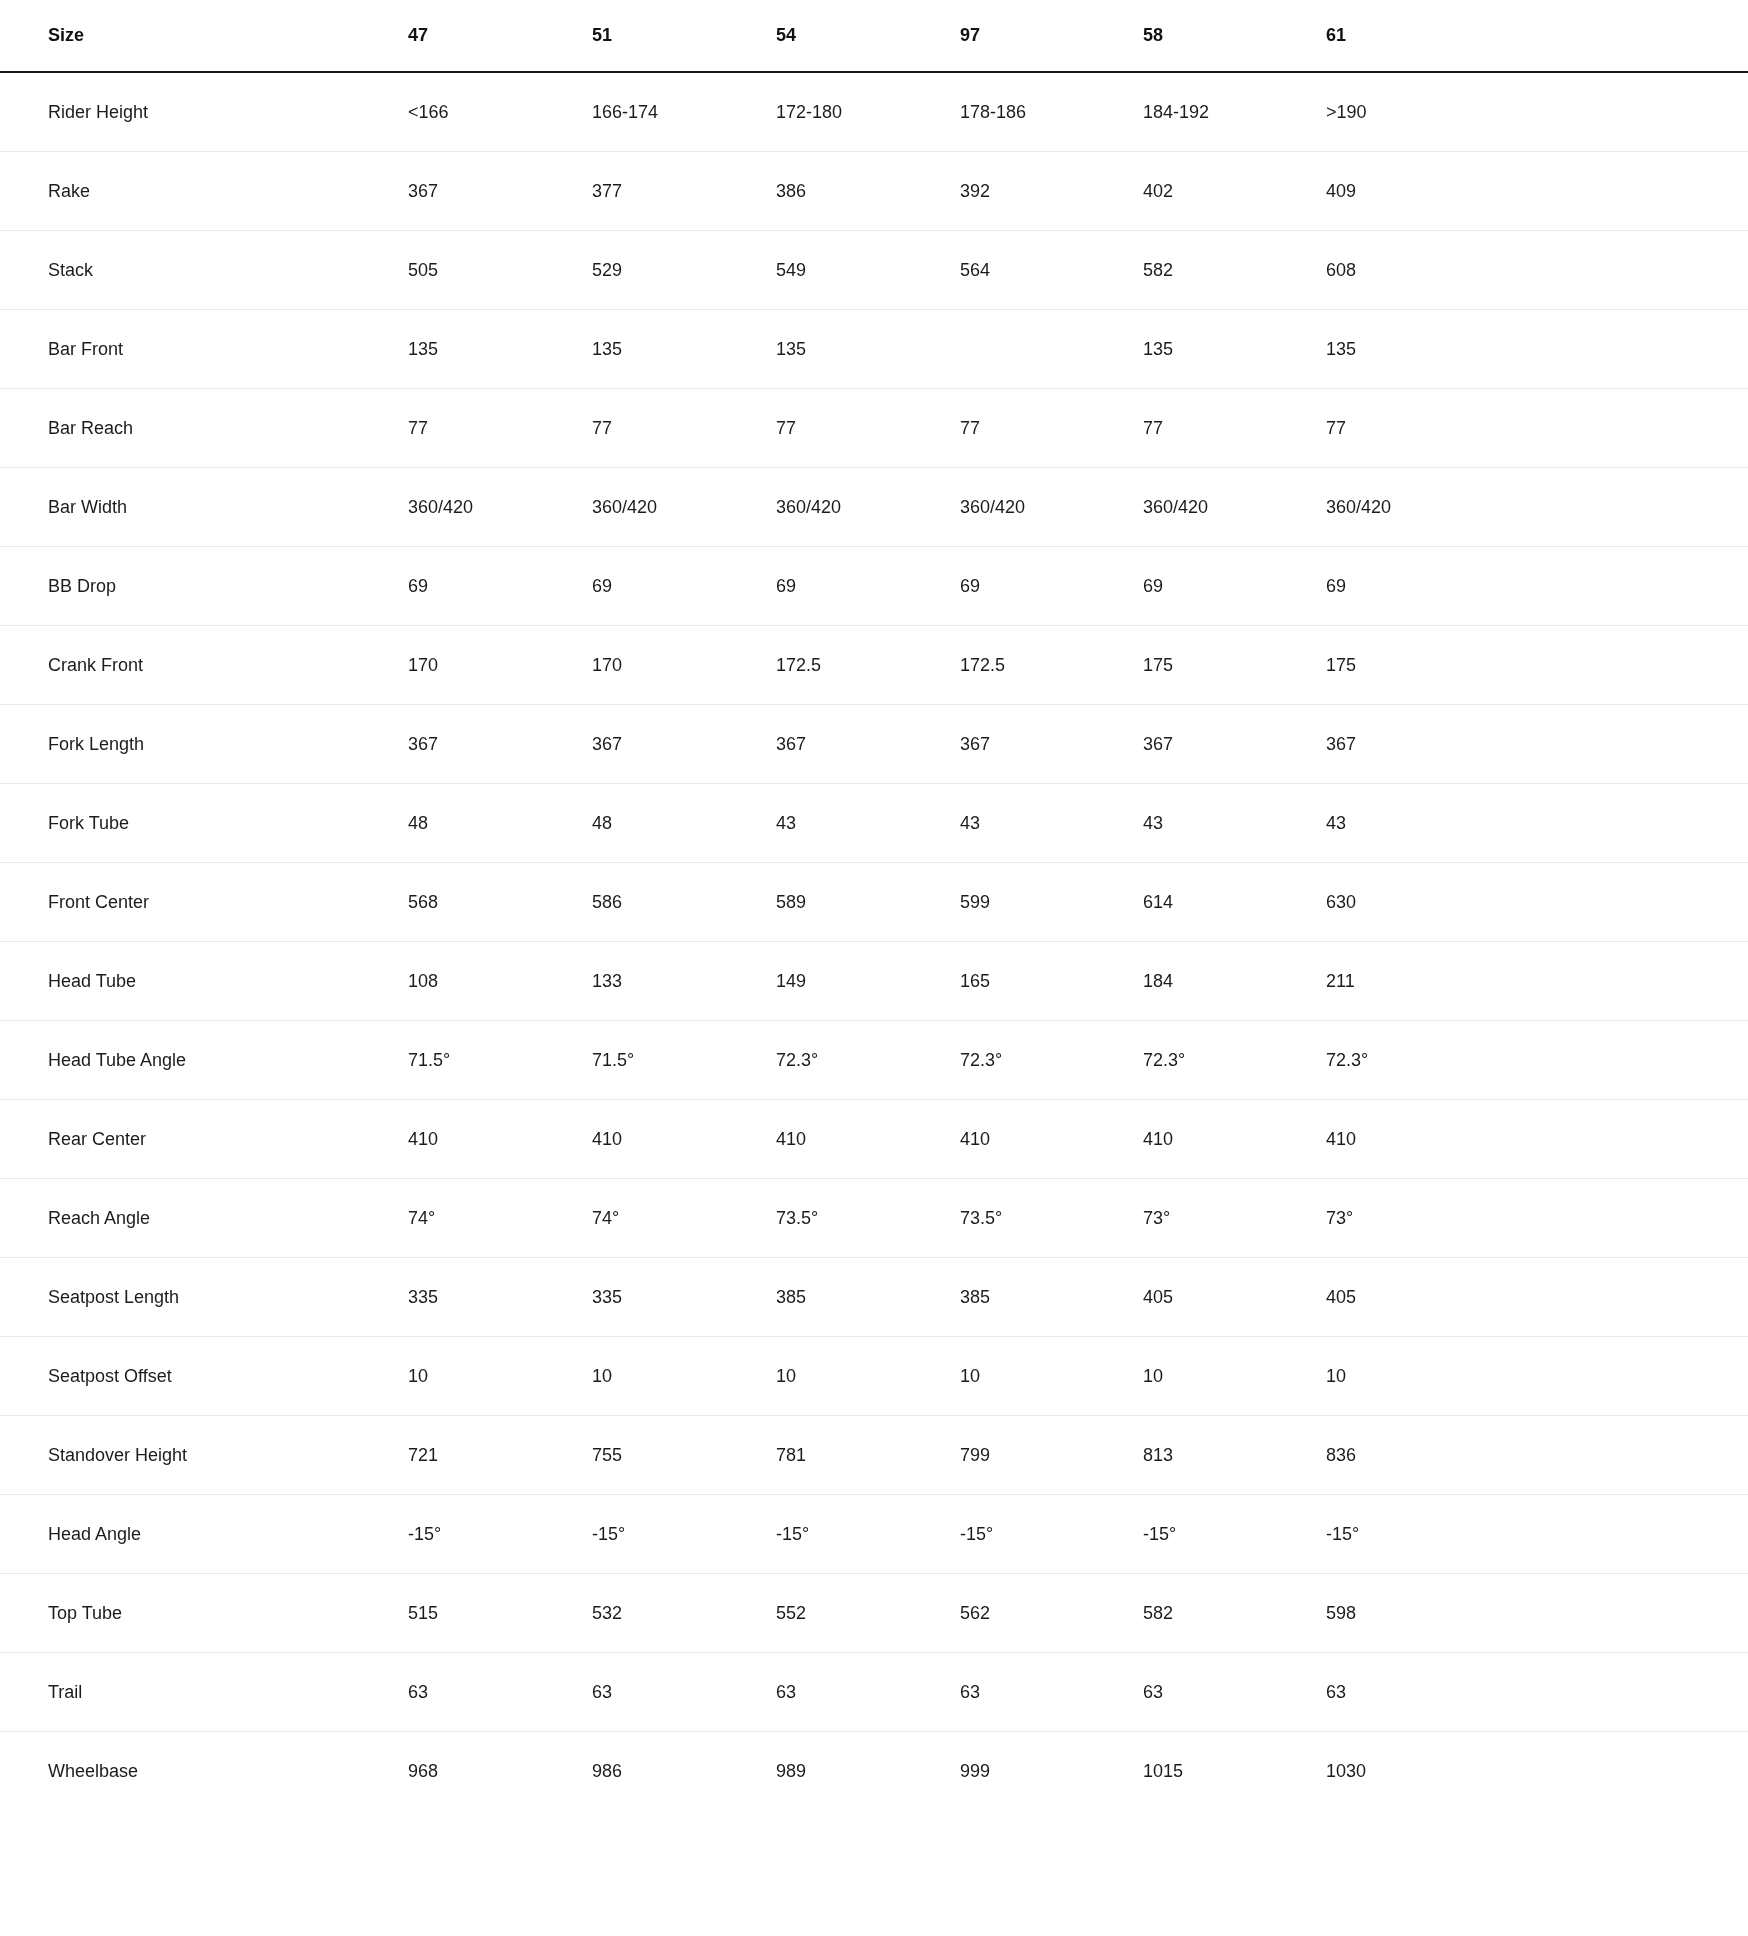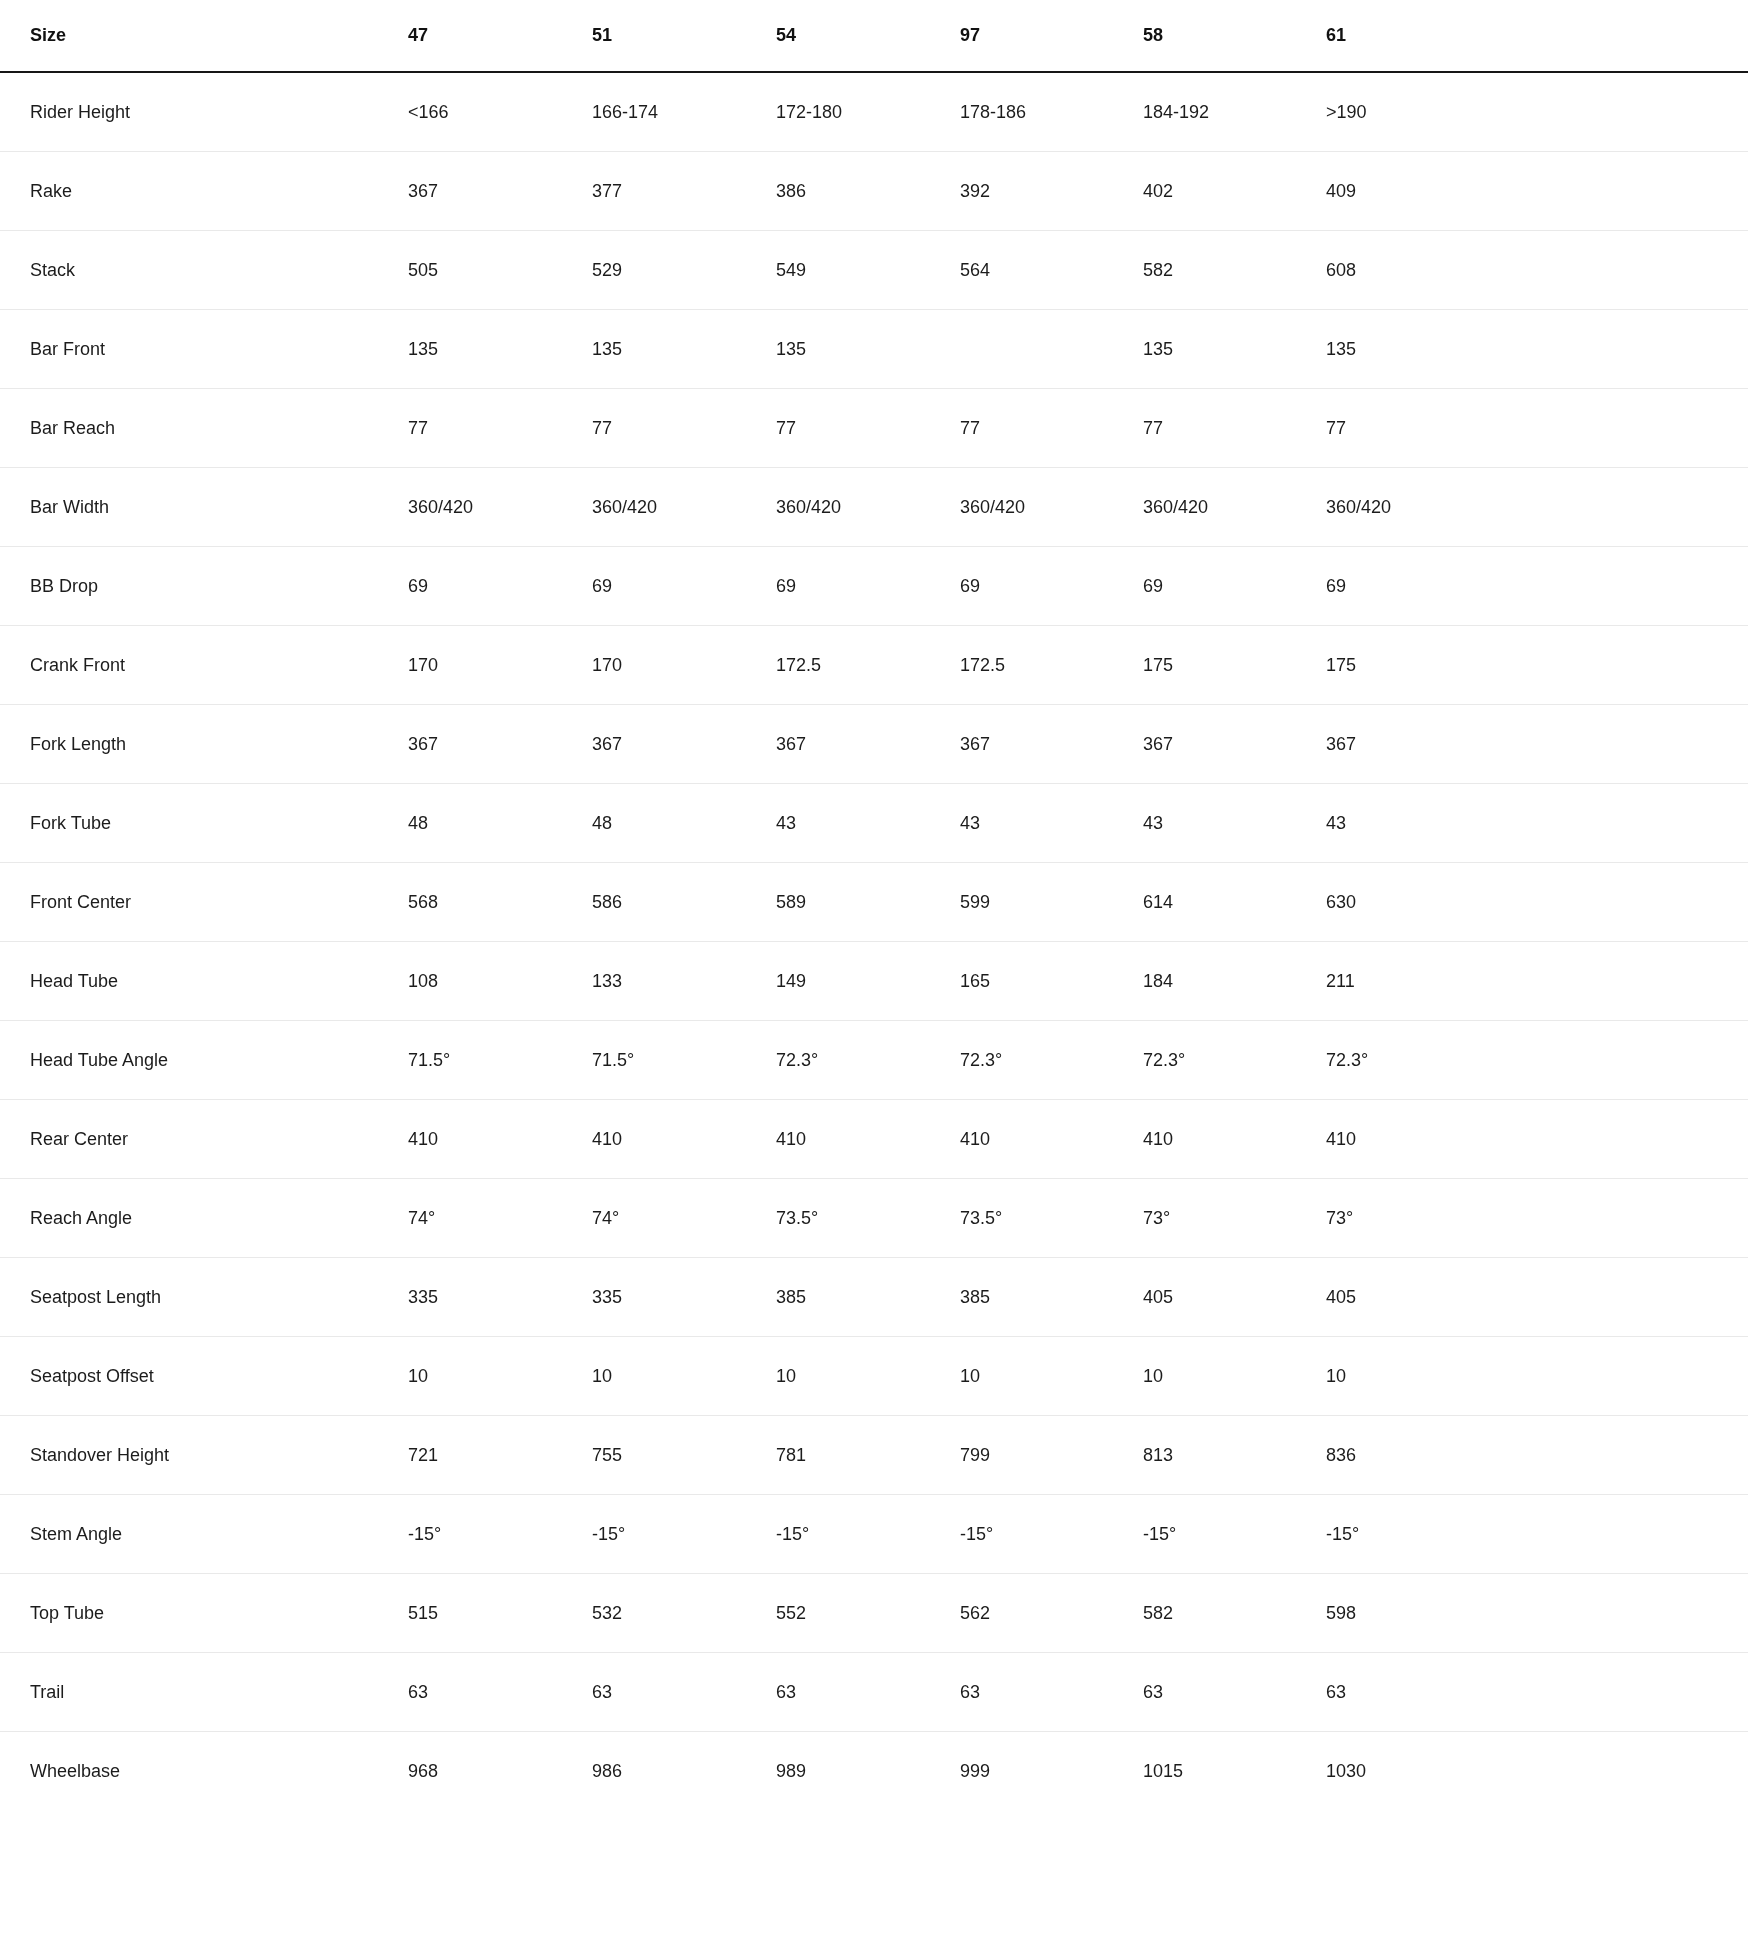--- a/index.html
+++ b/index.html
@@ -32,21 +32,21 @@
     text-align: left;
     vertical-align: middle;
     height: 78px;
     padding: 0;
     font-weight: 400;
     color: #1c1c1c;
     border-bottom: 1px solid #e9e9e9;
   }
   table.geometry th:first-child,
   table.geometry td:first-child {
-    padding-left: 30px;
+    padding-left: 48px;
   }
   table.geometry tbody tr:last-child td {
     border-bottom: none;
   }
 </style>
 </head>
 <body>
 
 <div class="page">
   <table class="geometry">
@@ -227,21 +227,21 @@
         <tr>
           <td>Standover Height</td>
           <td>721</td>
           <td>755</td>
           <td>781</td>
           <td>799</td>
           <td>813</td>
           <td>836</td>
         </tr>
         <tr>
-          <td>Stem Angle</td>
+          <td>Head Angle</td>
           <td>-15°</td>
           <td>-15°</td>
           <td>-15°</td>
           <td>-15°</td>
           <td>-15°</td>
           <td>-15°</td>
         </tr>
         <tr>
           <td>Top Tube</td>
           <td>515</td>

